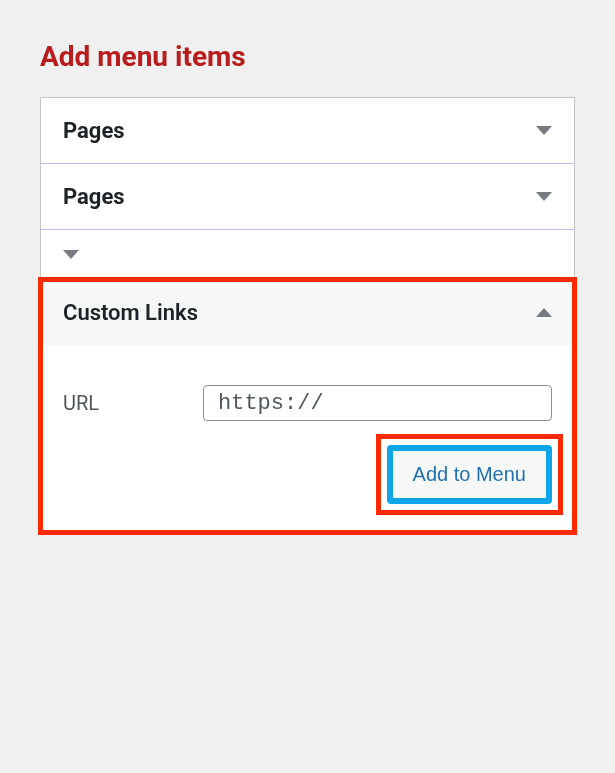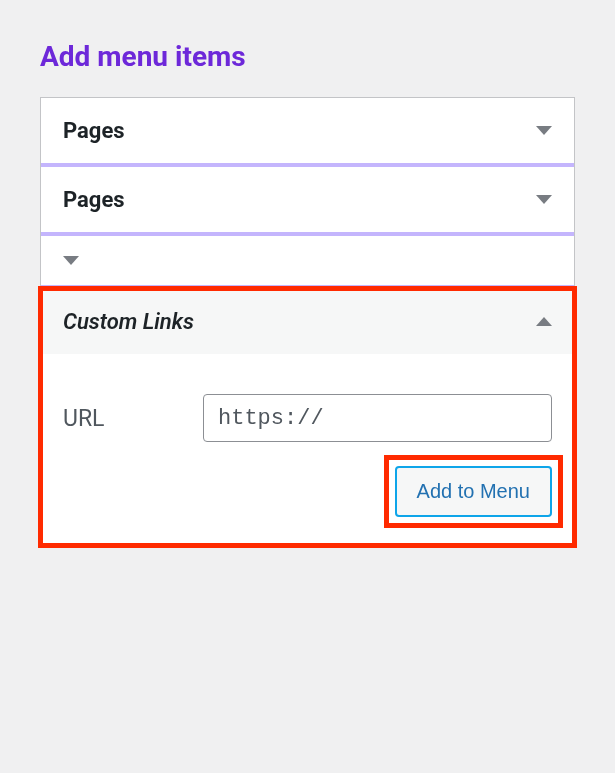--- a/index.html
+++ b/index.html
@@ -10,44 +10,43 @@
     body {
       font-family: -apple-system, BlinkMacSystemFont, "Segoe UI", Roboto, sans-serif;
       background: #f0f0f1;
       width: 615px;
       height: 773px;
       padding: 40px 40px 40px 40px;
     }
     .section-title {
       font-size: 28px;
       font-weight: 700;
-      color: #6d28d9;
+      color: #b91c1c;
       margin-bottom: 24px;
     }
     .accordion-container {
       border: 1px solid #c3c4c7;
       background: #fff;
     }
     .accordion-item {
-      border-bottom: 4px solid #c4b5fd;
+      border-bottom: 1px solid #c4b5fd;
     }
     .accordion-item:last-child {
       border-bottom: none;
     }
     .accordion-header {
       display: flex;
       align-items: center;
       justify-content: space-between;
       padding: 20px 22px;
       background: #fff;
       cursor: pointer;
     }
     .accordion-header.expanded {
       background: #f6f7f7;
-      font-style: italic;
     }
     .accordion-title {
       font-size: 22px;
       font-weight: 700;
       color: #1d2327;
     }
     .accordion-title.light {
       font-weight: 600;
     }
     .chevron {
@@ -68,44 +67,44 @@
       padding: 40px 22px 28px 22px;
       background: #fff;
     }
     .form-row {
       display: flex;
       align-items: center;
       margin-bottom: 22px;
     }
     .form-label {
       width: 140px;
-      font-size: 23px;
+      font-size: 20px;
       color: #50575e;
     }
     .form-input {
       flex: 1;
-      height: 48px;
+      height: 36px;
       border: 1px solid #8c8f94;
       border-radius: 4px;
       padding: 0 14px;
       font-size: 22px;
       font-family: "SFMono-Regular", Consolas, "Liberation Mono", Menlo, monospace;
       color: #50575e;
       background: #fff;
     }
     .form-input.text {
       font-family: -apple-system, BlinkMacSystemFont, "Segoe UI", Roboto, sans-serif;
     }
     .button-row {
       display: flex;
       justify-content: flex-end;
       margin-top: 24px;
     }
     .button {
-      border: 2px solid #0ea5e9;
+      border: 6px solid #0ea5e9;
       background: #f6f7f7;
       color: #2271b1;
       font-size: 20px;
       padding: 12px 20px;
       border-radius: 4px;
       cursor: pointer;
     }
     .highlight-outer {
       position: relative;
     }

